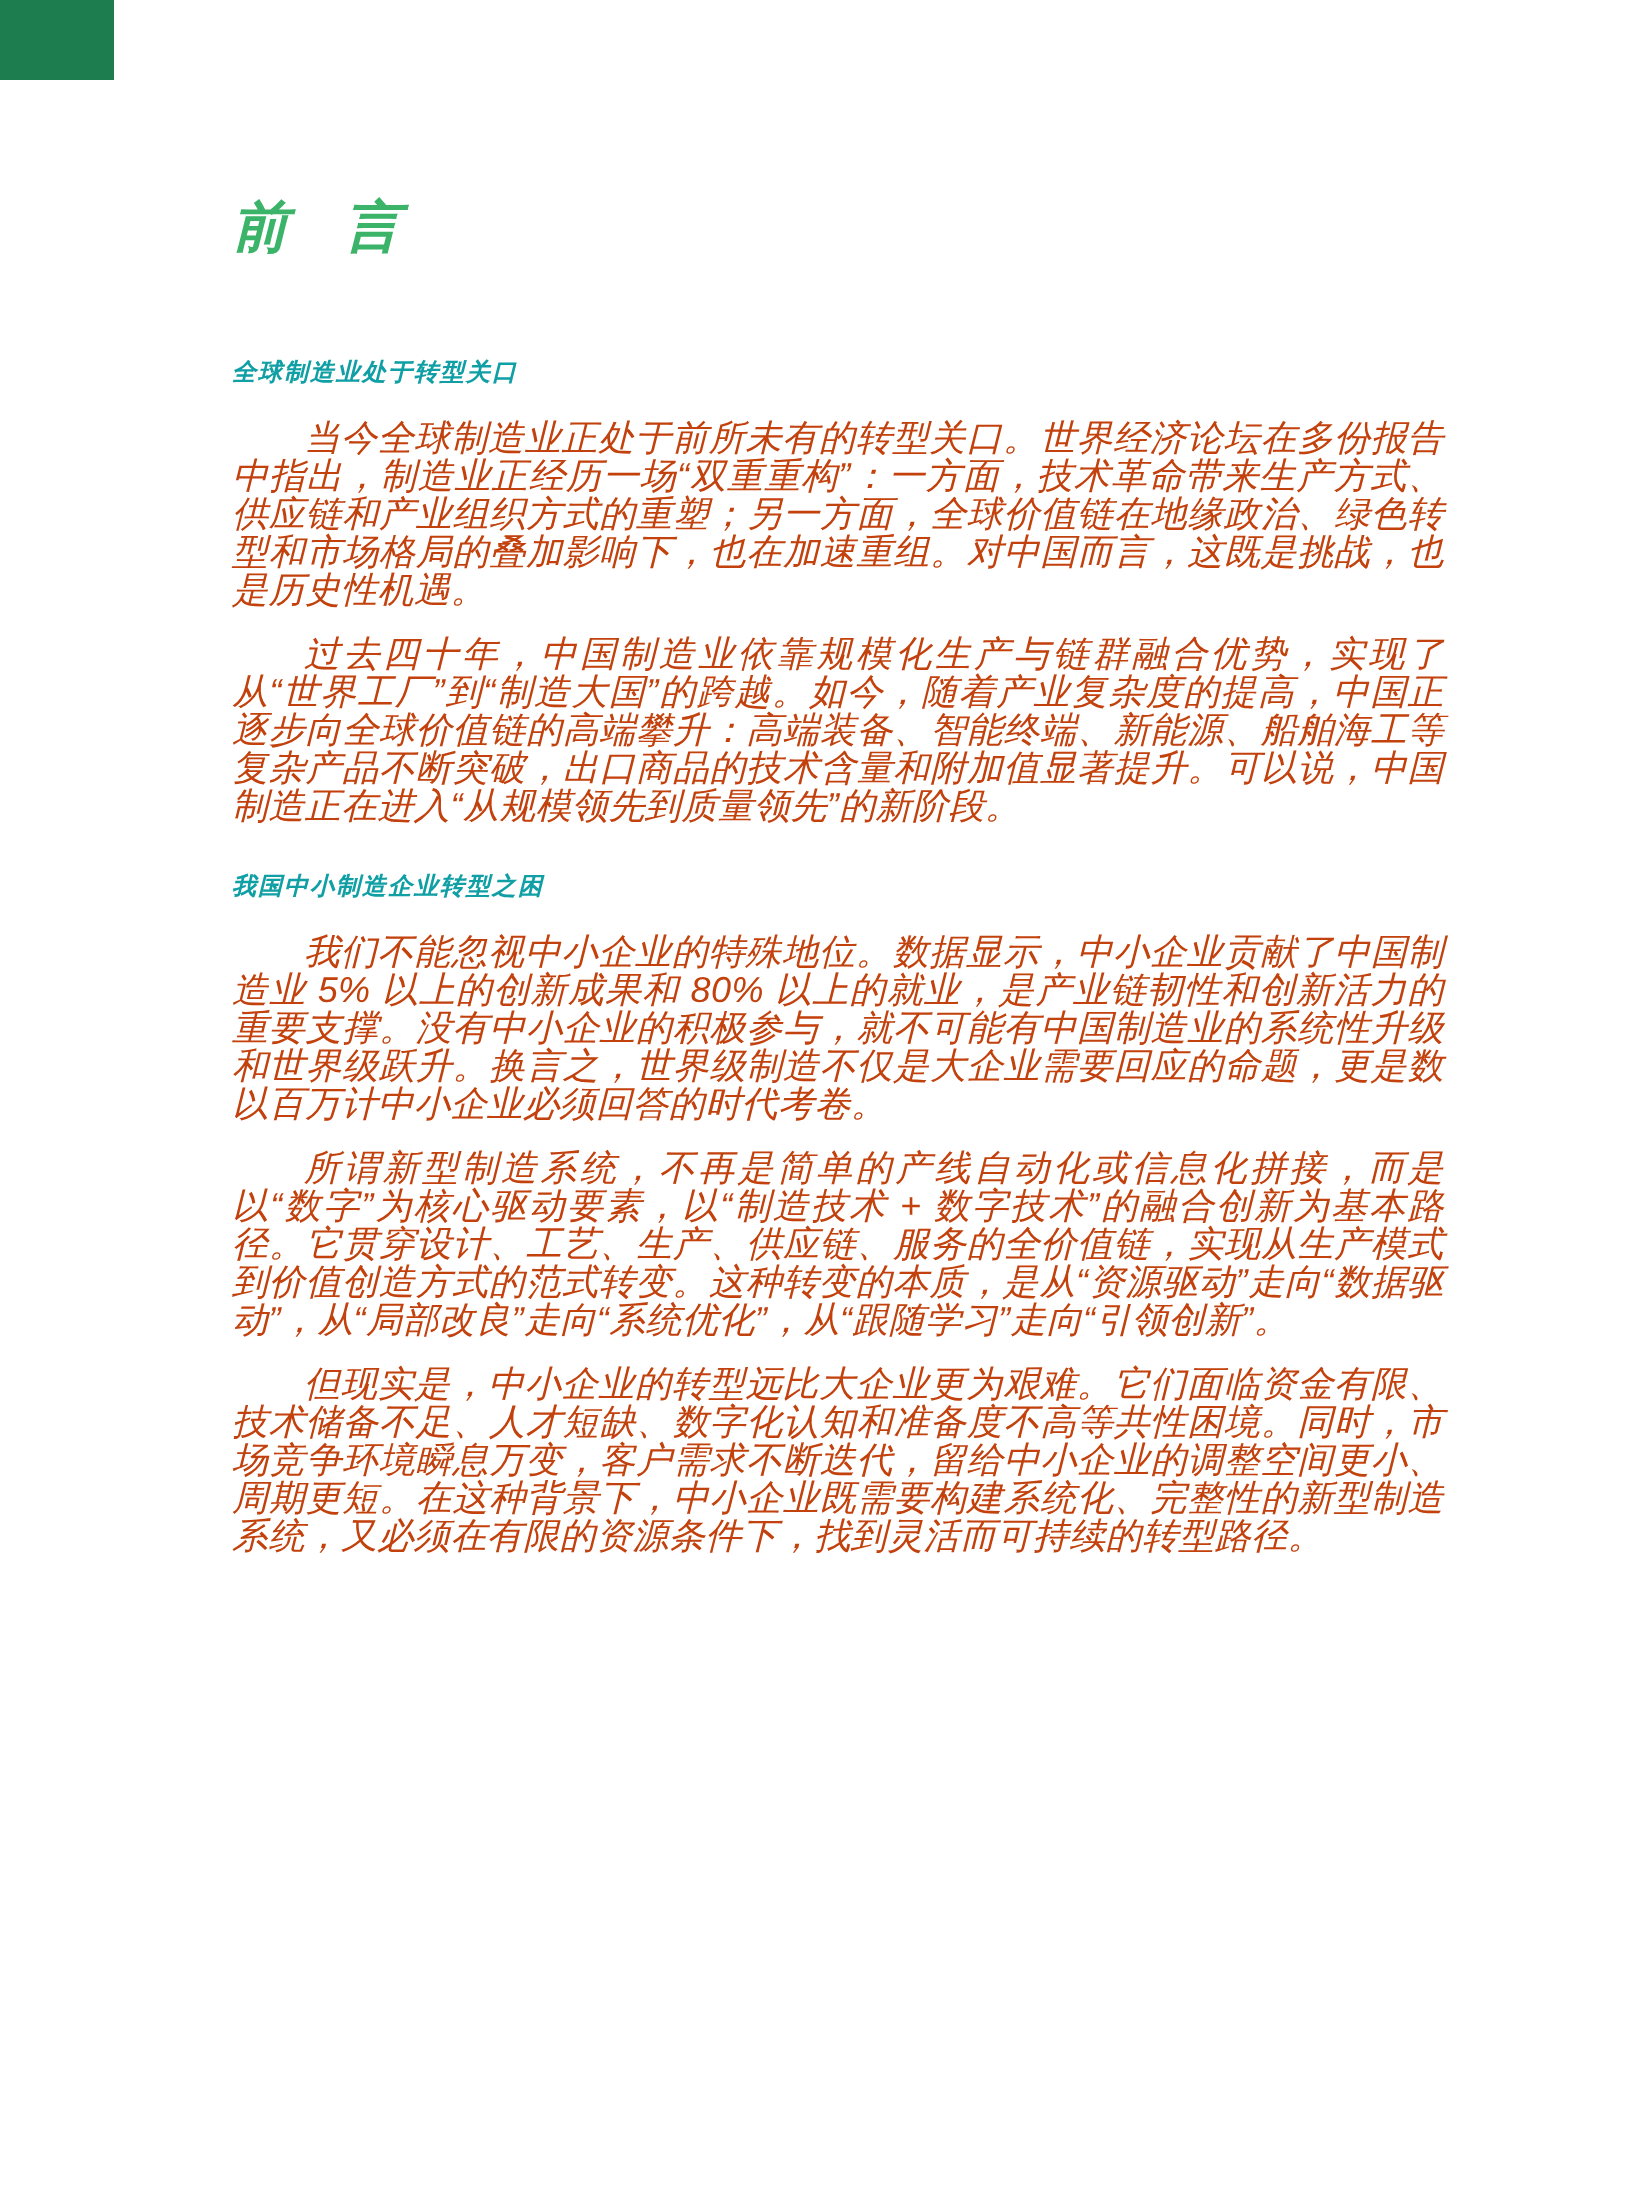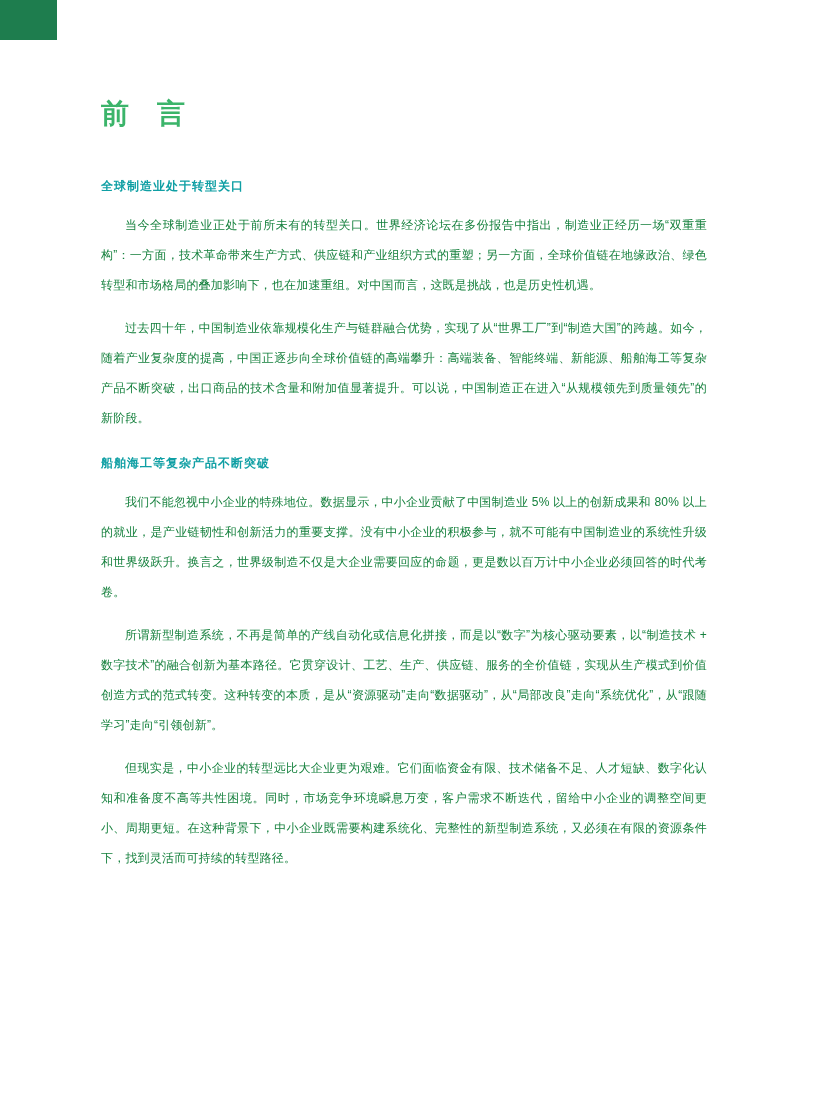--- a/index.html
+++ b/index.html
@@ -12,23 +12,24 @@
     font-family: "Liberation Sans", sans-serif;
   }
   .corner-accent {
     position: absolute;
     left: 0; top: 0;
     width: 57px; height: 40px;
     background: #1e7d4e;
   }
   .content {
     position: absolute;
-    left: 101px;
+    left: 116px;
     top: 0;
     width: 606px;
+    font-style: italic;
   }
   .doc-title {
     margin: 98px 0 0 0;
     font-size: 28px;
     line-height: 32px;
     font-weight: bold;
     color: #3bb46a;
   }
   .sec-heading {
     margin: 44px 0 12px 0;
@@ -36,23 +37,23 @@
     line-height: 24px;
     font-weight: bold;
     color: #0f9fa4;
     letter-spacing: 1px;
   }
   .sec-heading.second {
     margin-top: 18px;
   }
   .body-par {
     margin: 0 0 13px 0;
-    font-size: 12px;
-    line-height: 30px;
-    color: #15803d;
+    font-size: 18px;
+    line-height: 19px;
+    color: #c2410c;
     text-align: justify;
     text-justify: inter-ideograph;
     text-indent: 2em;
     letter-spacing: 0.2px;
   }
 </style>
 </head>
 <body>
 
 <div class="corner-accent"></div>
@@ -61,21 +62,21 @@
 
   <h1 class="doc-title">前　言</h1>
 
   <h2 class="sec-heading">全球制造业处于转型关口</h2>
 
   <p class="body-par">当今全球制造业正处于前所未有的转型关口。世界经济论坛在多份报告中指出，制造业正经历一场“双重重构”：一方面，技术革命带来生产方式、供应链和产业组织方式的重塑；另一方面，全球价值链在地缘政治、绿色转型和市场格局的叠加影响下，也在加速重组。对中国而言，这既是挑战，也是历史性机遇。</p>
 
   <p class="body-par">过去四十年，中国制造业依靠规模化生产与链群融合优势，实现了从“世界工厂”到“制造大国”的跨越。如今，随着产业复杂度的提高，中国正逐步向全球价值链的高端攀升：高端装备、智能终端、新能源、船舶海工等复杂产品不断突破，出口商品的技术含量和附加值显著提升。可以说，中国制造正在进入“从规模领先到质量领先”的新阶段。</p>
 
 
-  <h2 class="sec-heading second">船舶海工等复杂产品不断突破</h2>
+  <h2 class="sec-heading second">我国中小制造企业转型之困</h2>
 
   <p class="body-par">我们不能忽视中小企业的特殊地位。数据显示，中小企业贡献了中国制造业 5% 以上的创新成果和 80% 以上的就业，是产业链韧性和创新活力的重要支撑。没有中小企业的积极参与，就不可能有中国制造业的系统性升级和世界级跃升。换言之，世界级制造不仅是大企业需要回应的命题，更是数以百万计中小企业必须回答的时代考卷。</p>
 
   <p class="body-par">所谓新型制造系统，不再是简单的产线自动化或信息化拼接，而是以“数字”为核心驱动要素，以“制造技术 + 数字技术”的融合创新为基本路径。它贯穿设计、工艺、生产、供应链、服务的全价值链，实现从生产模式到价值创造方式的范式转变。这种转变的本质，是从“资源驱动”走向“数据驱动”，从“局部改良”走向“系统优化”，从“跟随学习”走向“引领创新”。</p>
 
   <p class="body-par">但现实是，中小企业的转型远比大企业更为艰难。它们面临资金有限、技术储备不足、人才短缺、数字化认知和准备度不高等共性困境。同时，市场竞争环境瞬息万变，客户需求不断迭代，留给中小企业的调整空间更小、周期更短。在这种背景下，中小企业既需要构建系统化、完整性的新型制造系统，又必须在有限的资源条件下，找到灵活而可持续的转型路径。</p>
 
 </div>
 
 </body></html>

